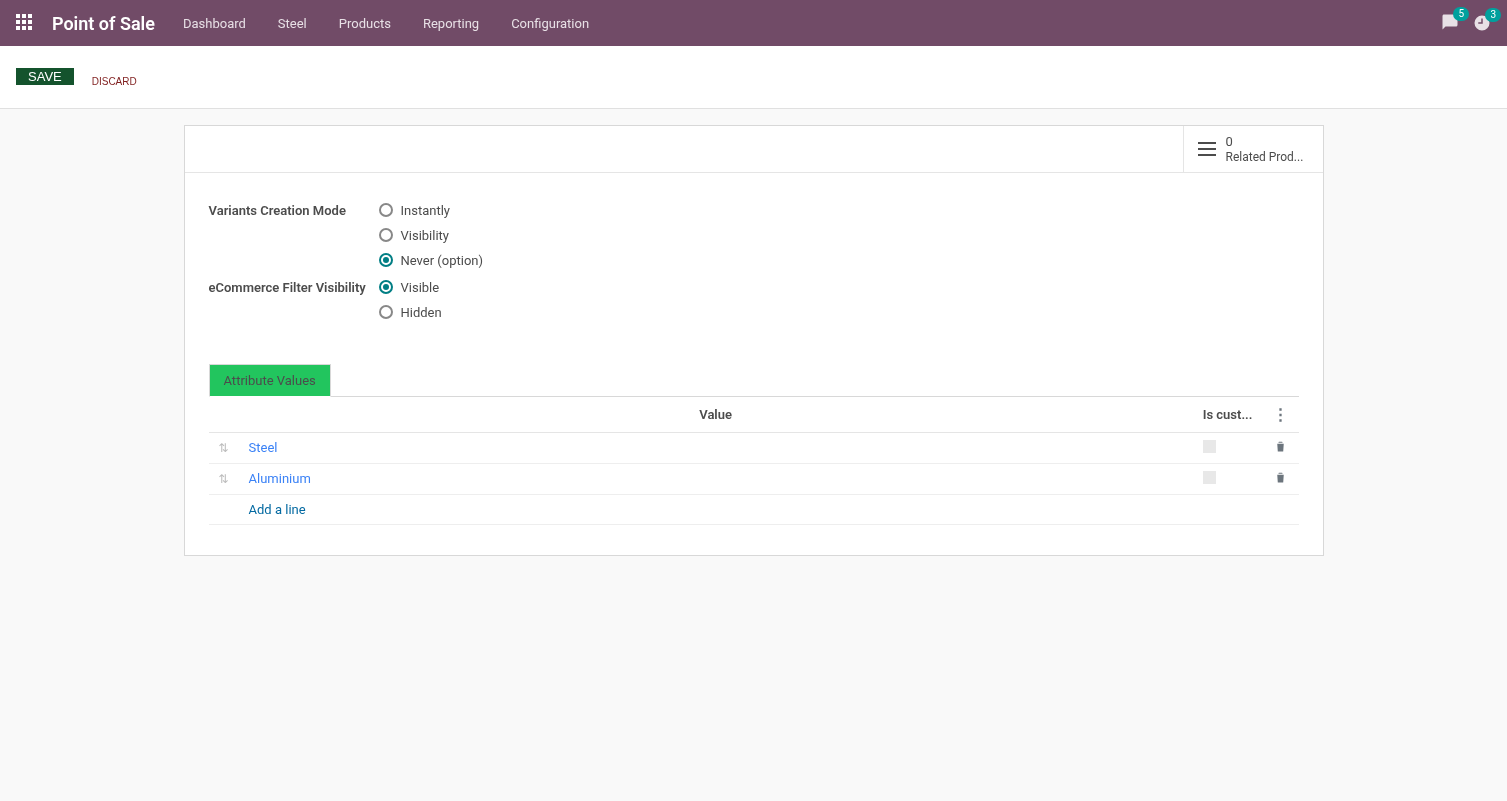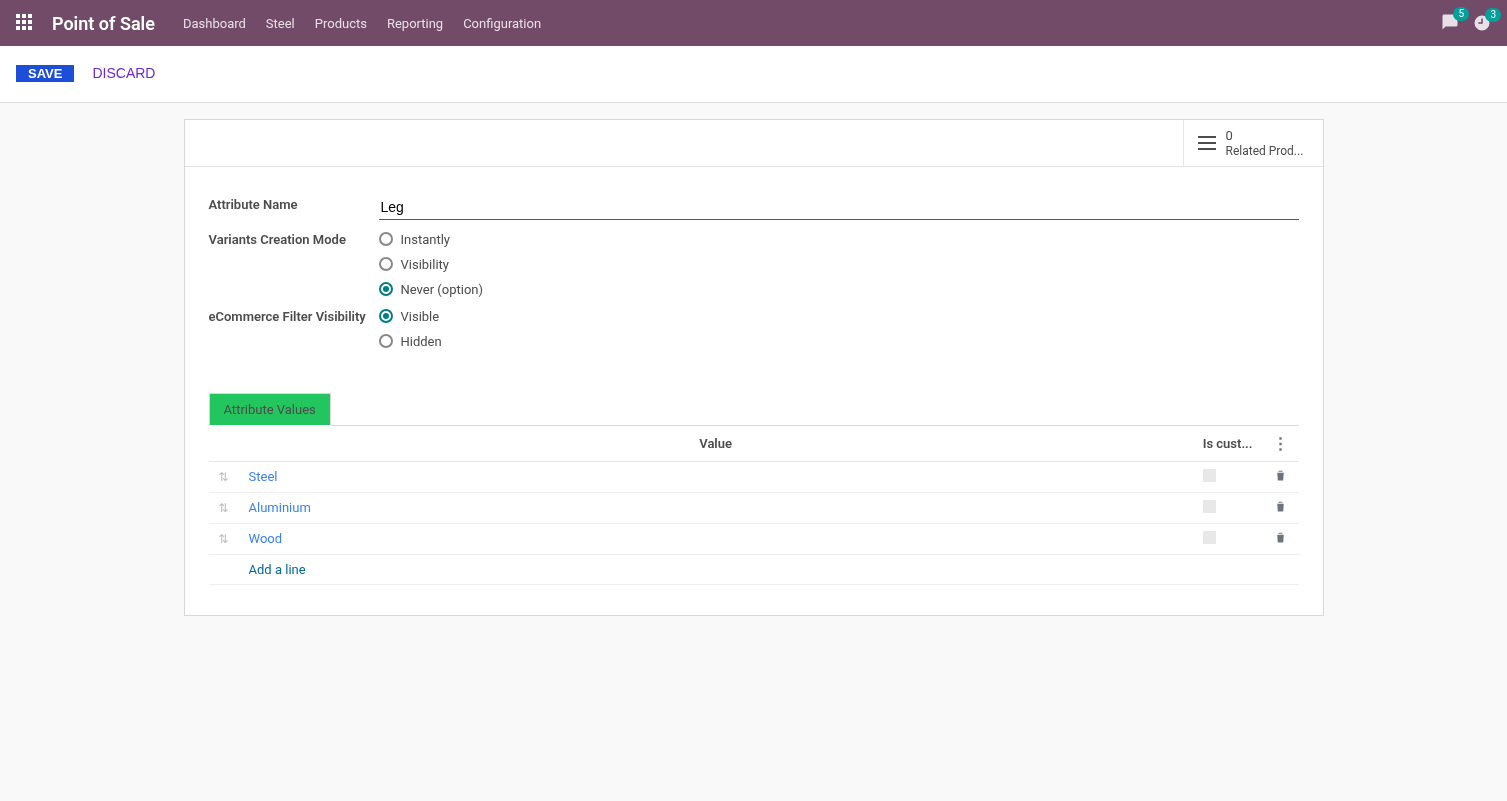--- a/index.html
+++ b/index.html
@@ -3,37 +3,37 @@
 <meta charset="utf-8">
 <style>
 * { box-sizing: border-box; margin: 0; padding: 0; }
 body { font-family: -apple-system, BlinkMacSystemFont, "Segoe UI", Roboto, "Helvetica Neue", Arial, sans-serif; font-size: 13px; color: #4c4c4c; background: #f9f9f9; }
 
 
 .topnav { background: #714B67; height: 46px; display: flex; align-items: center; padding: 0 16px; color: #fff; }
 .apps-icon { width: 18px; height: 18px; display: grid; grid-template-columns: repeat(3,4px); grid-template-rows: repeat(3,4px); gap: 2px; margin-right: 18px; cursor: pointer; }
 .apps-icon span { background: #fff; width: 4px; height: 4px; }
 .brand { font-size: 18px; font-weight: 600; margin-right: 28px; }
-.nav-items { display: flex; gap: 20px; }
+.nav-items { display: flex; gap: 32px; }
 .nav-item { color: #e8e0e6; font-size: 13px; cursor: pointer; }
 .nav-right { margin-left: auto; display: flex; align-items: center; gap: 14px; }
 .msg-icon { position: relative; cursor: pointer; }
 .msg-icon svg { width: 18px; height: 18px; fill: #e8e0e6; }
 .badge { position: absolute; top: -6px; right: -10px; background: #00A09D; color: #fff; font-size: 10px; border-radius: 8px; padding: 1px 5px; line-height: 12px; }
 .clock-icon { position: relative; cursor: pointer; width: 18px; height: 18px; }
 .clock-icon svg { width: 18px; height: 18px; fill: #e8e0e6; }
 
 
 .control-panel { background: #fff; padding: 12px 16px 14px; border-bottom: 1px solid #e0e0e0; }
 .breadcrumb { font-size: 18px; margin-bottom: 14px; }
 .breadcrumb a { color: #017e84; text-decoration: none; cursor: pointer; }
 .breadcrumb .sep, .breadcrumb .current { color: #6c757d; }
 .actions { display: flex; gap: 10px; align-items: center; }
-.btn-save { background: #1d4ed8; color: #fff; border: none; padding: 1px 12px; font-size: 13px; font-weight: 700; cursor: pointer; }
-.btn-discard { background: transparent; color: #6d28d9; border: none; padding: 7px 8px; font-size: 14px; font-weight: 500; cursor: pointer; }
+.btn-save { background: #14532d; color: #fff; border: none; padding: 1px 12px; font-size: 13px; font-weight: 400; cursor: pointer; }
+.btn-discard { background: transparent; color: #7f1d1d; border: none; padding: 7px 8px; font-size: 10px; font-weight: 500; cursor: pointer; margin-top: 11px; }
 
 
 .form-container { display: flex; justify-content: center; padding: 16px; }
 .sheet { background: #fff; border: 1px solid #d8d8d8; width: 1140px; max-width: 100%; }
 .statbar { display: flex; justify-content: flex-end; border-bottom: 1px solid #e5e5e5; }
 .stat-btn { display: flex; align-items: center; gap: 10px; padding: 8px 14px; border-left: 1px solid #e5e5e5; cursor: pointer; min-width: 140px; }
 .stat-btn .lines-icon { width: 18px; height: 14px; display: flex; flex-direction: column; justify-content: space-between; }
 .stat-btn .lines-icon span { height: 2px; background: #4c4c4c; display: block; }
 .stat-btn .stat-text { display: flex; flex-direction: column; font-size: 12px; color: #4c4c4c; line-height: 1.2; max-width: 90px; overflow: hidden; }
 .stat-btn .stat-num { font-size: 13px; }
@@ -126,26 +126,20 @@
         <div class="stat-text">
           <span class="stat-num">0</span>
           <span class="stat-label">Related Prod...</span>
         </div>
       </div>
     </div>
 
     <div class="form-body">
       <table class="form-table">
         <tbody>
-            <tr>
-          <td class="label-cell">Attribute Name</td>
-          <td class="field-cell">
-            <input class="text-input" value="Leg" style="">
-          </td>
-        </tr>
         <tr>
           <td class="label-cell">Variants Creation Mode</td>
           <td class="field-cell">
             <div class="radio-group" id="variants-group">
                   <div class="radio-opt">
                     <span class="radio-circle"></span>
                     <span class="radio-label">Instantly</span>
                   </div>
                   <div class="radio-opt">
                     <span class="radio-circle"></span>
@@ -199,28 +193,20 @@
                   </svg></span></td>
             </tr>
             <tr class="data-row">
               <td class="handle-cell"><span class="handle"></span></td>
               <td>Aluminium</td>
               <td><span class="chk"></span></td>
               <td class="trash-cell"><span class="trash"><svg viewBox="0 0 24 24">
                     <path d="M6 7h12l-1 14H7L6 7zm3-4h6l1 2H8l1-2z"></path>
                   </svg></span></td>
             </tr>
-            <tr class="data-row">
-              <td class="handle-cell"><span class="handle"></span></td>
-              <td>Wood</td>
-              <td><span class="chk"></span></td>
-              <td class="trash-cell"><span class="trash"><svg viewBox="0 0 24 24">
-                    <path d="M6 7h12l-1 14H7L6 7zm3-4h6l1 2H8l1-2z"></path>
-                  </svg></span></td>
-            </tr>
             <tr class="add-line">
               <td></td>
               <td>Add a line</td>
               <td></td>
               <td></td>
             </tr>
           </tbody>
       </table>
     </div>
   </div>

